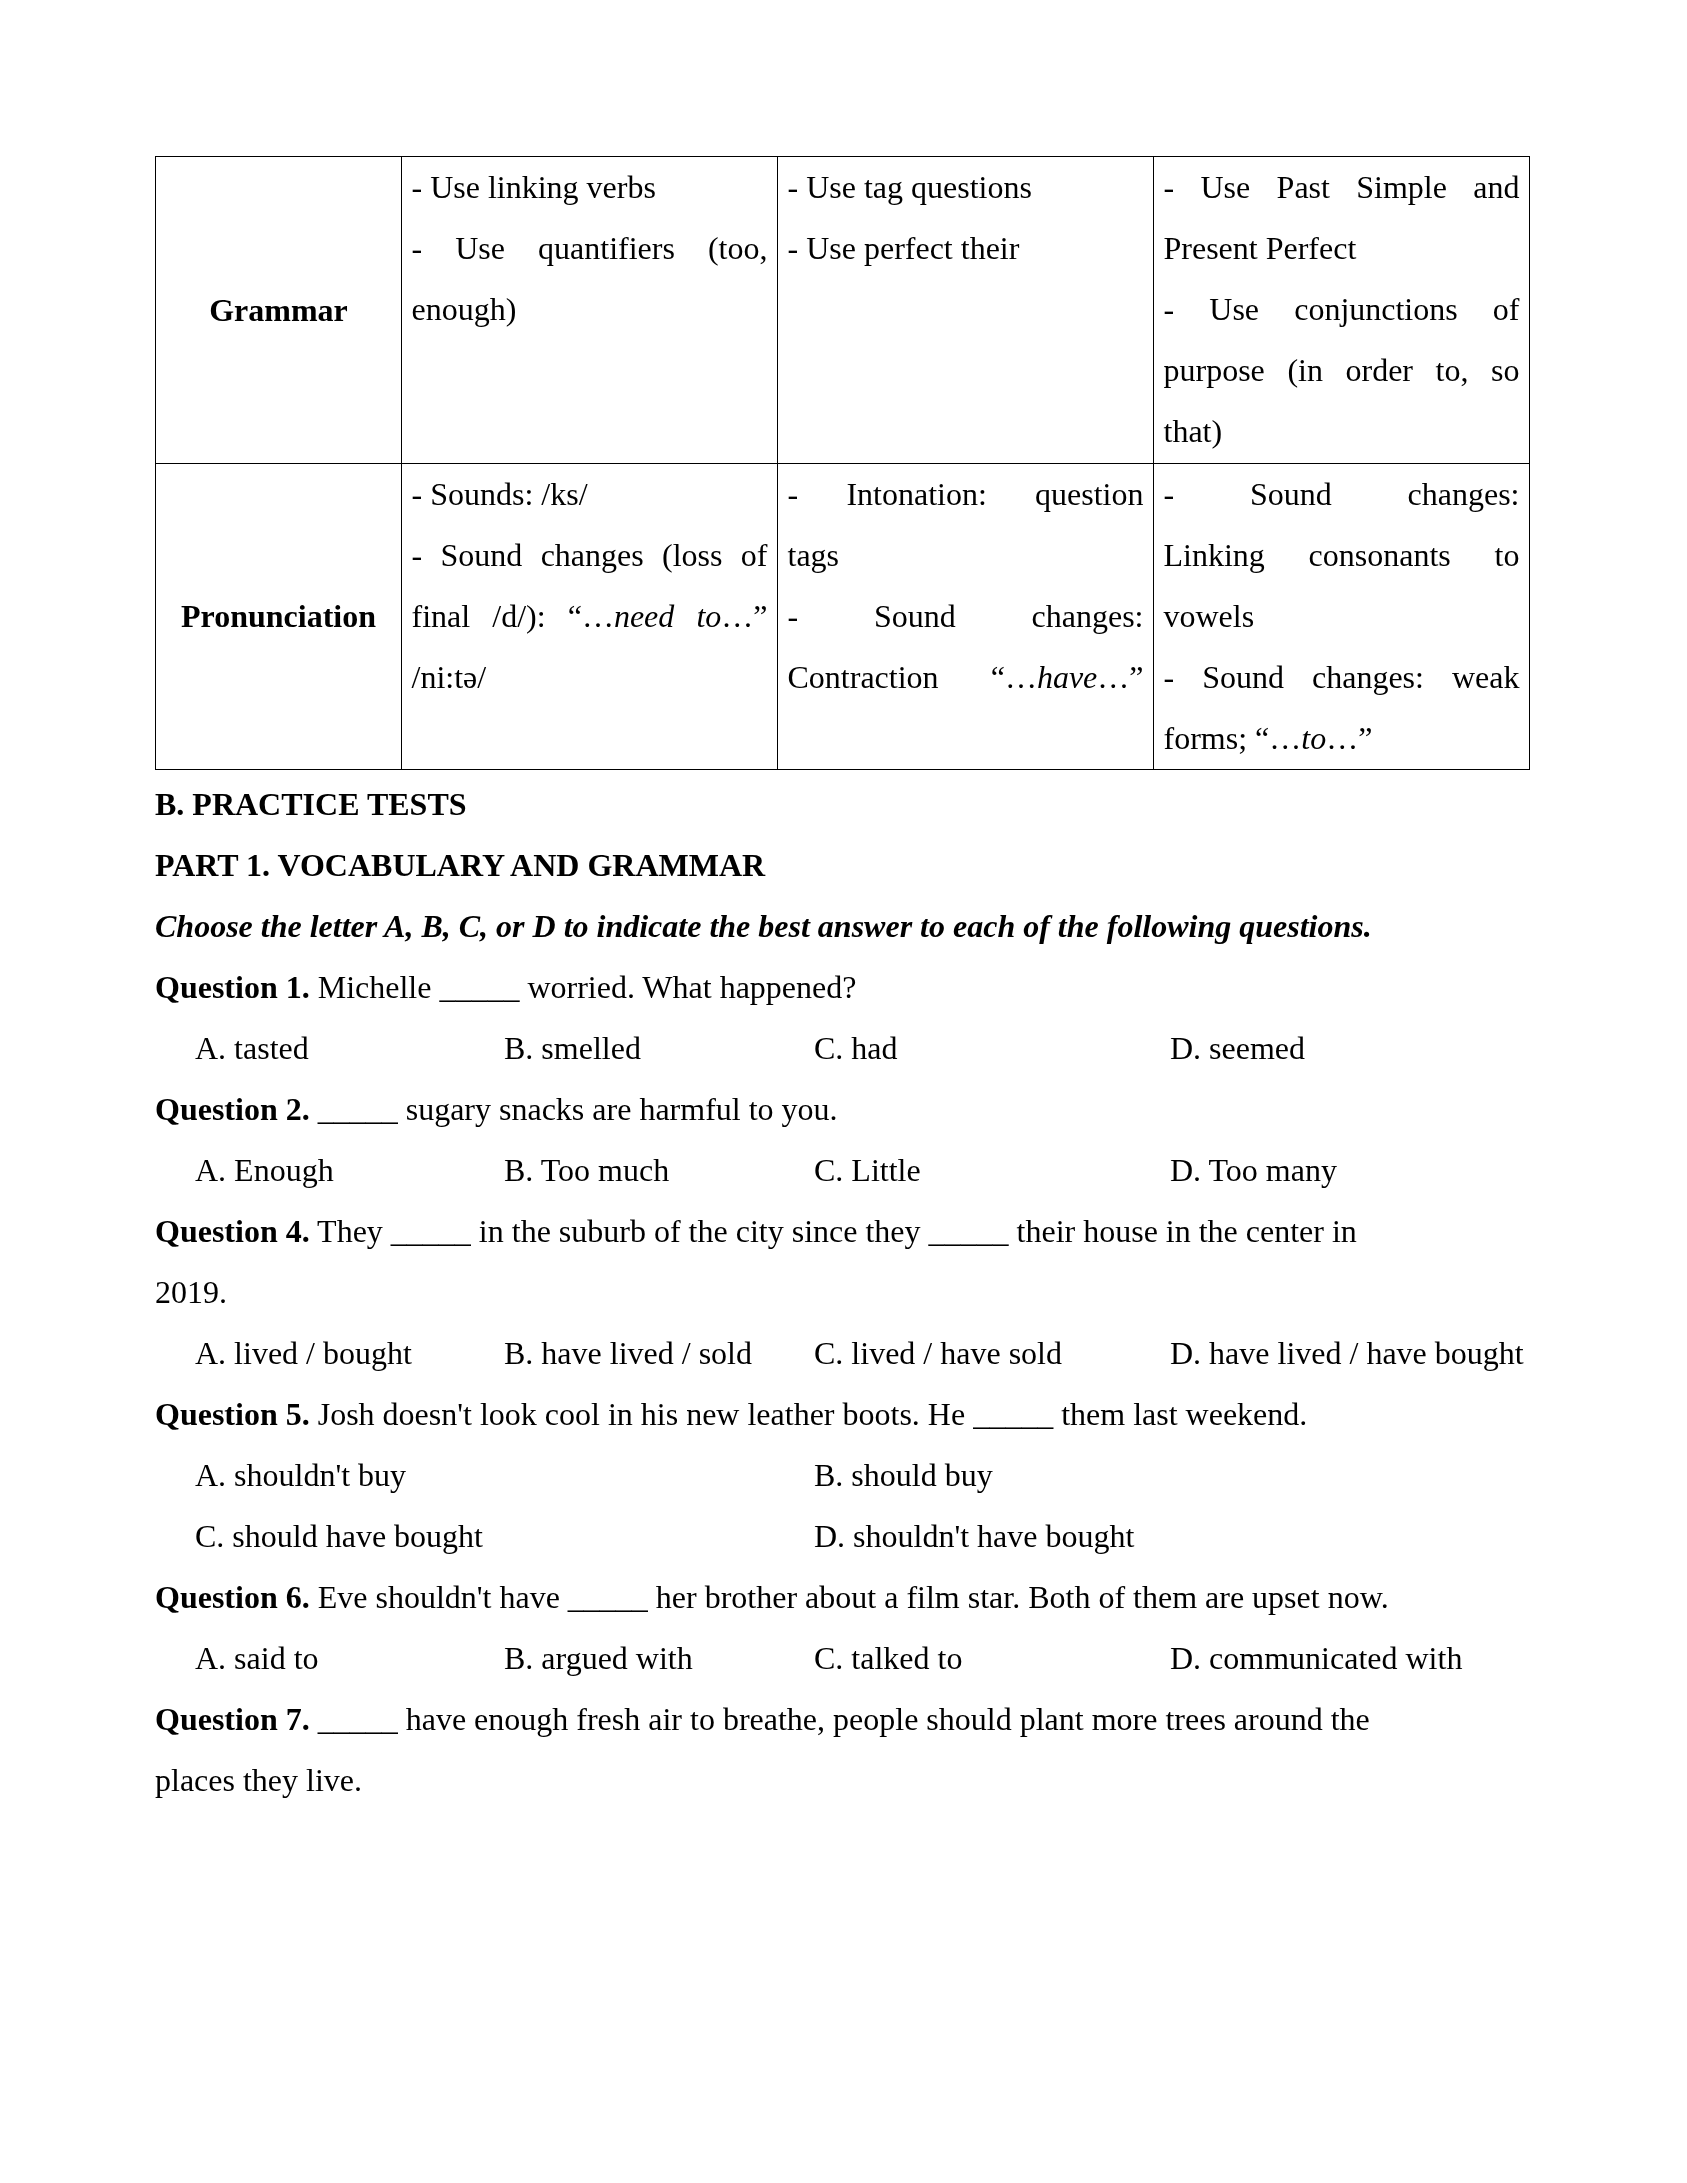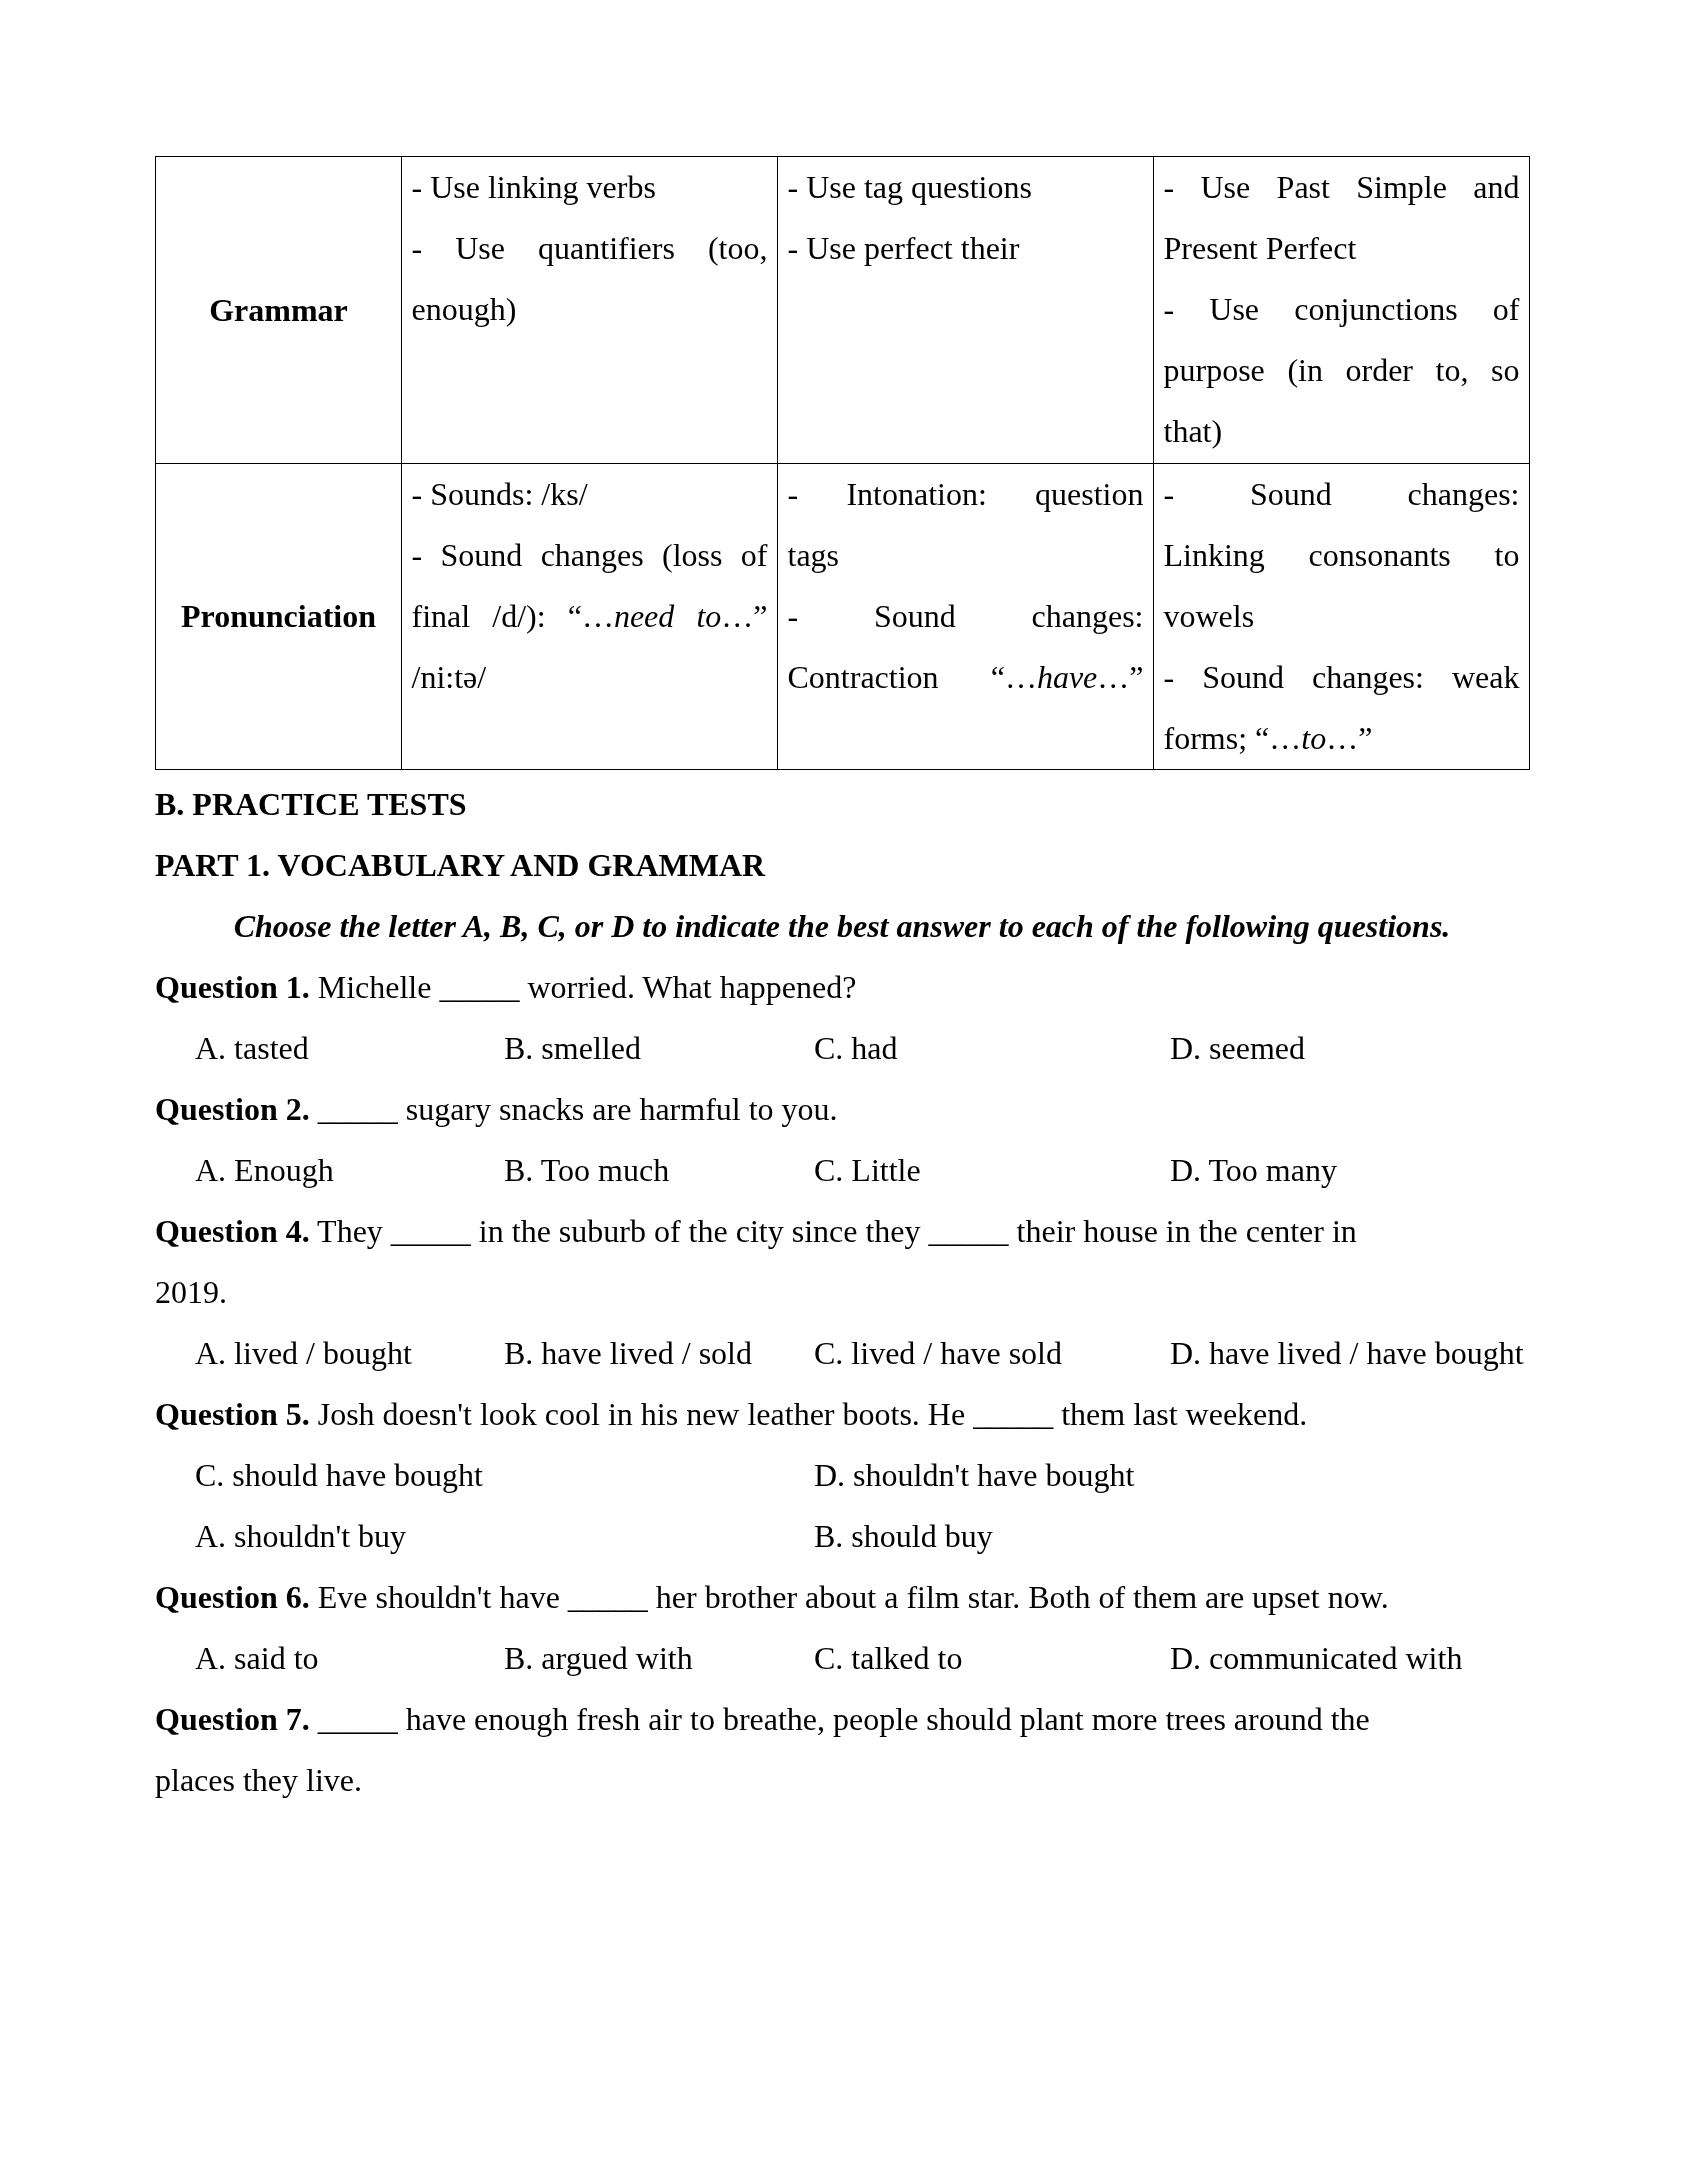--- a/index.html
+++ b/index.html
@@ -9,21 +9,21 @@
   table.skills { position:absolute; left:155px; top:156px; width:1374px; border-collapse:collapse; table-layout:fixed; }
   table.skills td { border:1.6px solid #000; vertical-align:top; padding:0 9.5px 0 9.5px; line-height:61px; text-align:justify;margin-top:28px; }
   table.skills td.rowhead { text-align:center; vertical-align:middle; font-weight:bold; padding:0 4.8px; }
   table.skills tr.r1 td { height:306px; }
   table.skills tr.r2 td { height:305px; }
   .cell-line { display:block; text-align:justify; text-align-last:auto; }
   .cell-line.just { text-align-last:justify; }
   .body { position:absolute; left:155px; top:774px; width:1374px; line-height:61px; }
   .line { display:block; white-space:nowrap; height:61px; }
   .bold { font-weight:bold; }
-  .bi { font-weight:bold; font-style:italic;text-align:center; }
+  .bi { font-weight:bold; font-style:italic; }
   .opts { position:relative; height:61px; }
   .opt { position:absolute; top:0; white-space:nowrap; }
   .o0 { left:40px; } .o1 { left:349px; } .o2 { left:659px; } .o3 { left:967px;margin-left:48px; }
   .o2w { left:659px; }
   em { font-style:italic; }
 </style>
 </head>
 <body>
 
 <div class="page">
@@ -113,26 +113,26 @@
         <span class="opt o0">A. lived / bought</span>
         <span class="opt o1">B. have lived / sold</span>
         <span class="opt o2">C. lived / have sold</span>
         <span class="opt o3">D. have lived / have bought</span>
       </div>
     </div>
 
     <div>
       <span class="line"><b>Question 5.</b><span> Josh doesn't look cool in his new leather boots. He _____ them last weekend.</span></span>
       <div class="opts">
+        <span class="opt o0">A. shouldn't buy</span>
+        <span class="opt o2w" style="position:absolute;top:0;white-space:nowrap;">B. should buy</span>
+      </div>
+      <div class="opts">
         <span class="opt o0">C. should have bought</span>
         <span class="opt o2w" style="position:absolute;top:0;white-space:nowrap;">D. shouldn't have bought</span>
-      </div>
-      <div class="opts">
-        <span class="opt o0">A. shouldn't buy</span>
-        <span class="opt o2w" style="position:absolute;top:0;white-space:nowrap;">B. should buy</span>
       </div>
     </div>
 
     <div>
       <span class="line"><b>Question 6.</b><span> Eve shouldn't have _____ her brother about a film star. Both of them are upset now.</span></span>
       <div class="opts">
         <span class="opt o0">A. said to</span>
         <span class="opt o1">B. argued with</span>
         <span class="opt o2">C. talked to</span>
         <span class="opt o3">D. communicated with</span>

